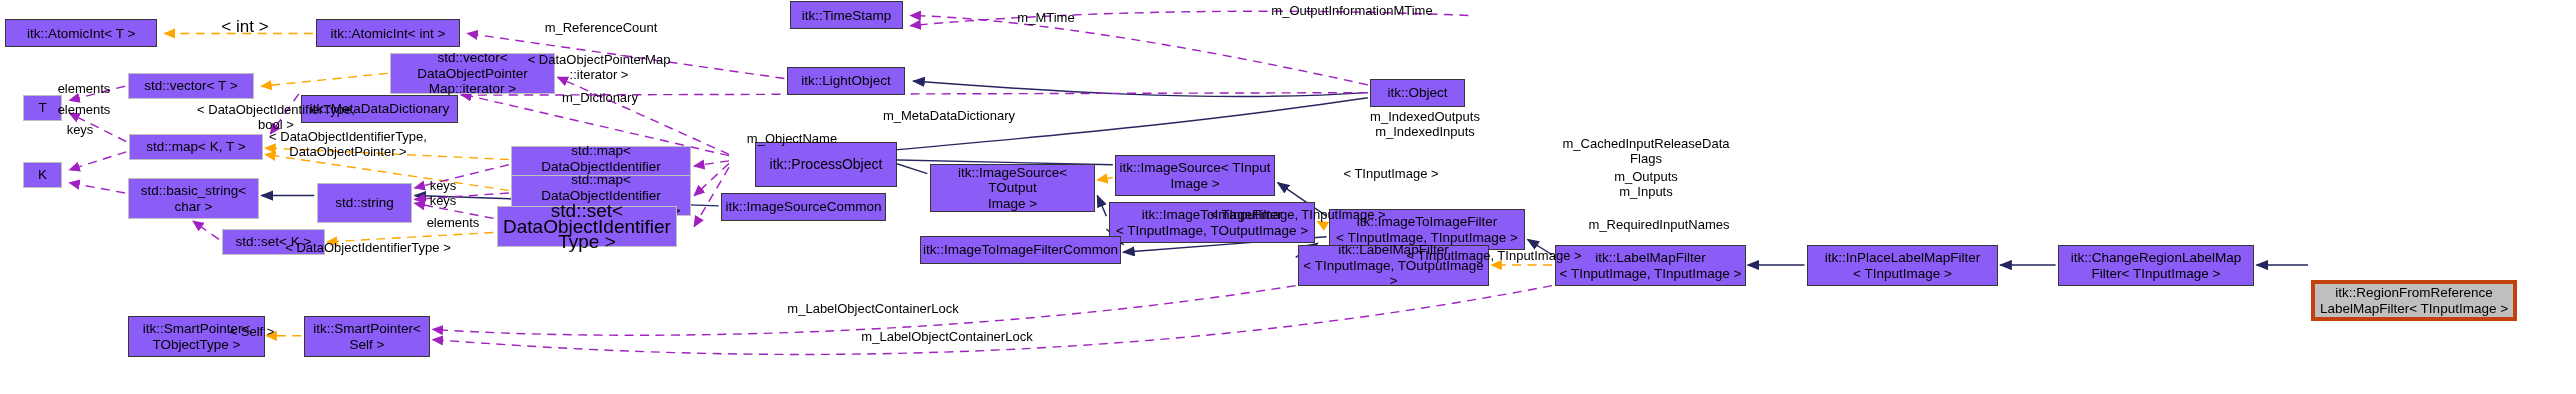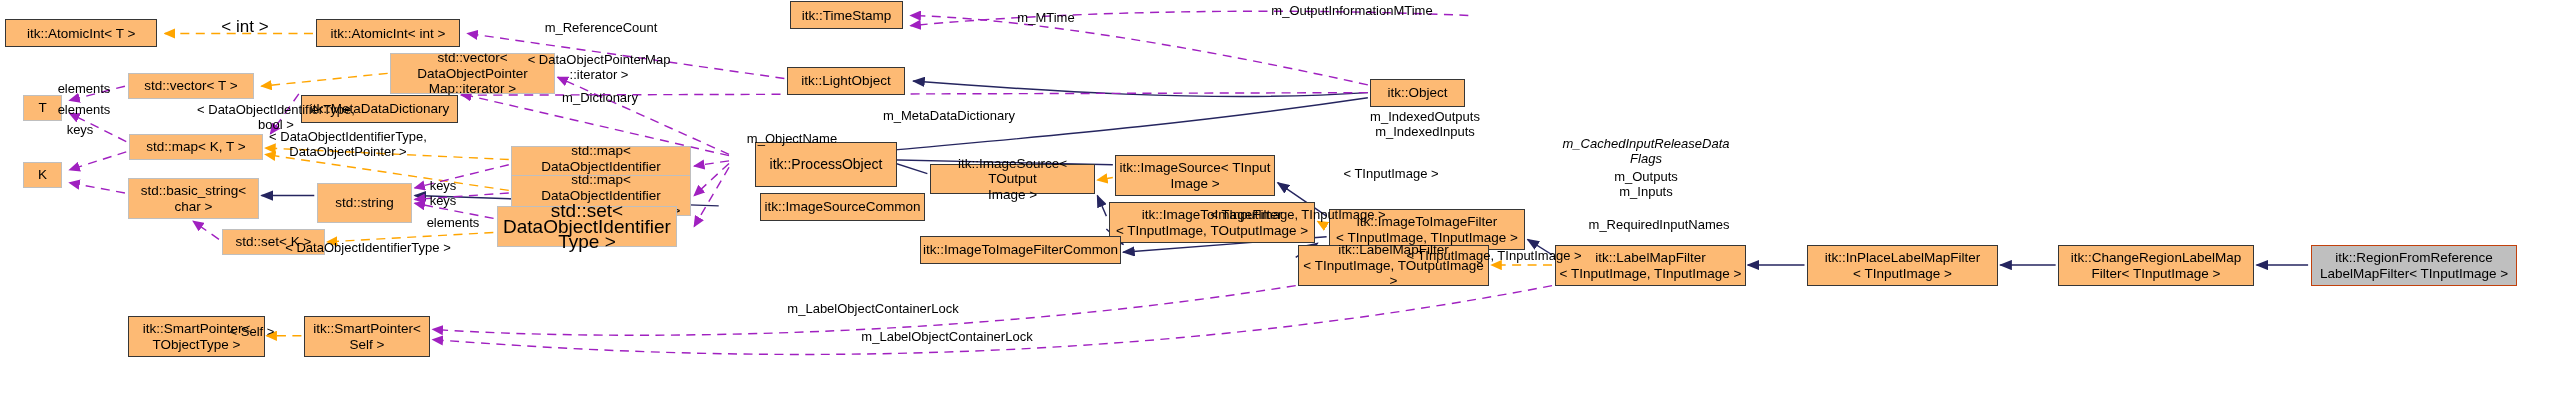--- a/index.html
+++ b/index.html
@@ -28,37 +28,38 @@
   .node {
     position: absolute;
     box-sizing: border-box;
     display: flex;
     align-items: center;
     justify-content: center;
     text-align: center;
     font-size: 6.8px;
     line-height: 7.7px;
     color: #000000;
-    background: #fdba74;
+    background: #8b5cf6;
     white-space: pre-line;
     padding: 0.6px 1.9px;
     letter-spacing: 0px;
   }
   
   .node.itk {
     border: 1px solid #363636;
   }
   
   .node.std {
     border: 0.6px solid #bfbfbf;
   }
   
   .node.subject {
-    border: 1px solid #c2410c;
+    border: 4px solid #c2410c;
     background: #bfbfbf;
+    margin-top: 35px;
   }
   .edge-label {
     position: absolute;
     font-size: 6.8px;
     line-height: 7.4px;
     color: #000000;
     text-align: center;
     white-space: pre-line;
     transform: translate(-50%, -50%);
     background: transparent;
@@ -139,30 +140,30 @@
       <div class="node std" style="left: 390px; top: 53px; width: 165px; height: 41px; font-size: 13.5px; line-height: 15.5px;">std::vector&lt; DataObjectPointer
 Map::iterator &gt;</div>
       <div class="node itk" style="left: 1370px; top: 79px; width: 95px; height: 28px; font-size: 13.5px; line-height: 15.5px;">itk::Object</div>
       <div class="node std" style="left: 23px; top: 95px; width: 39px; height: 26px; font-size: 13.5px; line-height: 15.5px;">T</div>
       <div class="node itk" style="left: 301px; top: 80px; width: 157px; height: 28px; font-size: 13.5px; line-height: 15.5px; margin-top: 15px;">itk::MetaDataDictionary</div>
       <div class="node std" style="left: 129px; top: 134px; width: 134px; height: 26px; font-size: 13.5px; line-height: 15.5px;">std::map&lt; K, T &gt;</div>
       <div class="node std" style="left: 23px; top: 162px; width: 39px; height: 26px; font-size: 13.5px; line-height: 15.5px;">K</div>
       <div class="node std" style="left: 511px; top: 146px; width: 180px; height: 41px; font-size: 13.5px; line-height: 15.5px;">std::map&lt; DataObjectIdentifier
 Type, bool &gt;</div>
       <div class="node itk" style="left: 732px; top: 142px; width: 142px; height: 45px; font-size: 14px; line-height: 15.5px; margin-left: 23px;">itk::ProcessObject</div>
-      <div class="node itk" style="left: 930px; top: 164px; width: 165px; height: 30px; font-size: 13.5px; line-height: 15.5px;">itk::ImageSource&lt; TOutput
+      <div class="node itk" style="left: 930px; top: 164px; width: 165px; height: 48px; font-size: 13.5px; line-height: 15.5px;">itk::ImageSource&lt; TOutput
 Image &gt;</div>
       <div class="node itk" style="left: 1115px; top: 155px; width: 160px; height: 41px; font-size: 13.5px; line-height: 15.5px;">itk::ImageSource&lt; TInput
 Image &gt;</div>
       <div class="node std" style="left: 128px; top: 178px; width: 131px; height: 41px; font-size: 13.5px; line-height: 15.5px;">std::basic_string&lt;
 char &gt;</div>
       <div class="node std" style="left: 317px; top: 183px; width: 95px; height: 40px; font-size: 13.5px; line-height: 15.5px;">std::string</div>
       <div class="node std" style="left: 511px; top: 175px; width: 180px; height: 41px; font-size: 13.5px; line-height: 15.5px;">std::map&lt; DataObjectIdentifier
 Type, DataObjectPointer &gt;</div>
-      <div class="node itk" style="left: 721px; top: 193px; width: 165px; height: 28px; font-size: 13.5px; line-height: 15.5px; margin-left: 39px;">itk::ImageSourceCommon</div>
+      <div class="node itk" style="left: 721px; top: 193px; width: 165px; height: 28px; font-size: 13.5px; line-height: 15.5px;">itk::ImageSourceCommon</div>
       <div class="node itk" style="left: 1109px; top: 202px; width: 206px; height: 41px; font-size: 13.5px; line-height: 15.5px;">itk::ImageToImageFilter
 &lt; TInputImage, TOutputImage &gt;</div>
       <div class="node itk" style="left: 1329px; top: 209px; width: 196px; height: 41px; font-size: 13.5px; line-height: 15.5px;">itk::ImageToImageFilter
 &lt; TInputImage, TInputImage &gt;</div>
       <div class="node std" style="left: 222px; top: 229px; width: 103px; height: 26px; font-size: 13.5px; line-height: 15.5px;">std::set&lt; K &gt;</div>
       <div class="node std" style="left: 497px; top: 206px; width: 180px; height: 41px; font-size: 19px; line-height: 15.5px;">std::set&lt; DataObjectIdentifier
 Type &gt;</div>
       <div class="node itk" style="left: 920px; top: 236px; width: 201px; height: 28px; font-size: 13.5px; line-height: 15.5px;">itk::ImageToImageFilterCommon</div>
       <div class="node itk" style="left: 1298px; top: 245px; width: 191px; height: 41px; font-size: 13.5px; line-height: 15.5px;">itk::LabelMapFilter
 &lt; TInputImage, TOutputImage &gt;</div>
@@ -191,21 +192,21 @@
       <div class="edge-label" style="left: 949px; top: 115px; font-size: 13px; line-height: 15px;">m_MetaDataDictionary</div>
       <div class="edge-label" style="left: 84px; top: 109px; font-size: 13px; line-height: 15px;">elements</div>
       <div class="edge-label" style="left: 792px; top: 138px; font-size: 13px; line-height: 15px;">m_ObjectName</div>
       <div class="edge-label" style="left: 276px; top: 117px; font-size: 13px; line-height: 15px;">&lt; DataObjectIdentifierType,
 bool &gt;</div>
       <div class="edge-label" style="left: 80px; top: 129px; font-size: 13px; line-height: 15px;">keys</div>
       <div class="edge-label" style="left: 1425px; top: 124px; font-size: 13px; line-height: 15px;">m_IndexedOutputs
 m_IndexedInputs</div>
       <div class="edge-label" style="left: 348px; top: 144px; font-size: 13px; line-height: 15px;">&lt; DataObjectIdentifierType,
 DataObjectPointer &gt;</div>
-      <div class="edge-label" style="left: 1646px; top: 151px; font-size: 13px; line-height: 15px; font-style: italic;">m_CachedInputReleaseData
+      <div class="edge-label" style="left: 1646px; top: 151px; font-size: 13px; line-height: 15px;">m_CachedInputReleaseData
 Flags</div>
       <div class="edge-label" style="left: 1646px; top: 184px; font-size: 13px; line-height: 15px;">m_Outputs
 m_Inputs</div>
       <div class="edge-label" style="left: 443px; top: 185px; font-size: 13px; line-height: 15px;">keys</div>
       <div class="edge-label" style="left: 443px; top: 200px; font-size: 13px; line-height: 15px;">keys</div>
       <div class="edge-label" style="left: 1391px; top: 173px; font-size: 13px; line-height: 15px;">&lt; TInputImage &gt;</div>
       <div class="edge-label" style="left: 1659px; top: 224px; font-size: 13px; line-height: 15px;">m_RequiredInputNames</div>
       <div class="edge-label" style="left: 453px; top: 222px; font-size: 13px; line-height: 15px;">elements</div>
       <div class="edge-label" style="left: 1298px; top: 214px; font-size: 13px; line-height: 15px;">&lt; TInputImage, TInputImage &gt;</div>
       <div class="edge-label" style="left: 368px; top: 247px; font-size: 13px; line-height: 15px;">&lt; DataObjectIdentifierType &gt;</div>

